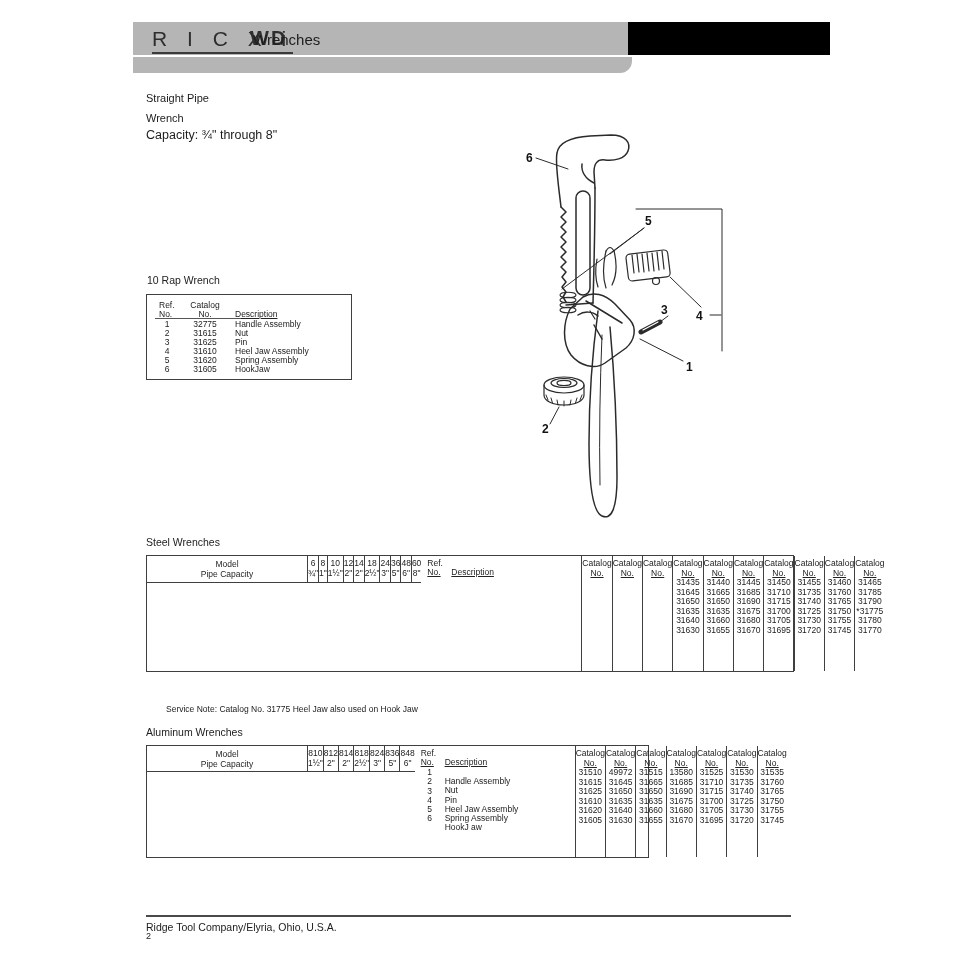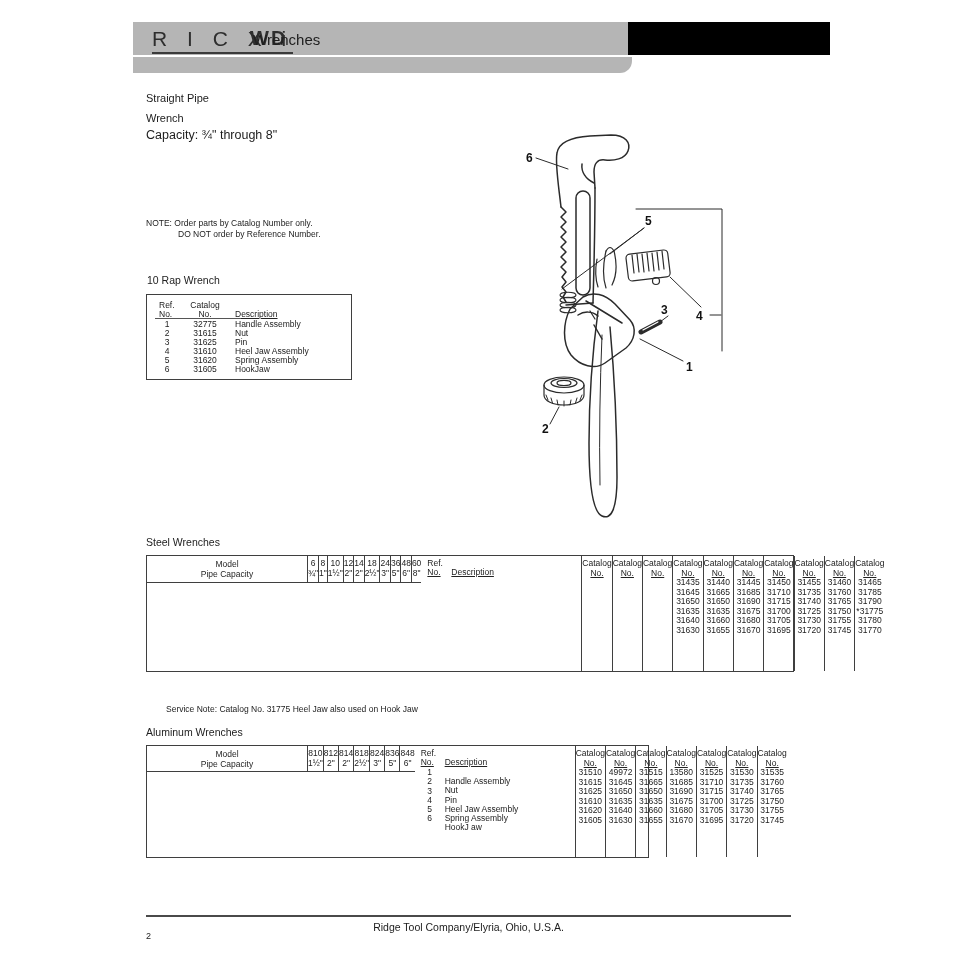--- a/index.html
+++ b/index.html
@@ -40,21 +40,21 @@
   .num-stack div{line-height:9.5px;}
   .merged{position:absolute;left:6px;top:24px;width:316px;font-size:8.4px;line-height:10px;
           z-index:2;color:#1f1f1f;white-space:nowrap;}
   .stack9 div{line-height:9px;}
   .stack93 div{line-height:9.3px;}
 
   .svc-note{font-size:8.5px;color:#222;}
 
   
   .foot-line{background:#4a4a4a;height:2px;}
-  .foot-company{font-size:10.5px;color:#1c1c1c;text-align:center;}
+  .foot-company{font-size:10.5px;color:#1c1c1c;text-align:left;}
   .foot-page{font-size:9px;color:#1c1c1c;}
 
   svg text{font-family:"Liberation Sans",sans-serif;font-weight:700;font-size:12px;fill:#111;}
 </style>
 </head>
 <body>
 
 <div class="page">
 
   <div class="abs bar-gray" style="left:133px;top:22px;width:495px;height:33px;"></div>
@@ -63,24 +63,20 @@
   <span class="abs logo" style="left:152px;top:27px;">R I C X i</span>
   <span class="abs logo2" style="left:250px;top:27px;">WD</span>
   <span class="abs section-word" style="left:253px;top:31px;text-align:right;">Wrenches</span>
 
   <div class="abs doc-title" style="left:146px;top:88px;">
     <div>Straight Pipe</div>
     <div>Wrench</div>
   </div>
   <div class="abs capacity" style="left:146px;top:128px;">Capacity: ¾" through 8"</div>
 
-  <div class="abs note" style="left:146px;top:218px;">
-    <div>NOTE: Order parts by Catalog Number only.</div>
-    <div class="ind">DO NOT order by Reference Number.</div>
-  </div>
 
   <div class="abs sec-head" style="left:147px;top:274px;">10 Rap Wrench</div>
   <div class="abs tbl t-small" style="left:146px;top:294px;width:206px;height:86px;position:absolute;">
     <div class="abs" style="left:12px;top:6px;">
       <div>Ref.</div>
       <div class="u">No.</div>
     </div>
     <div class="abs center" style="left:38px;top:6px;width:40px;">
       <div>Catalog</div>
       <div class="u">No.</div>

